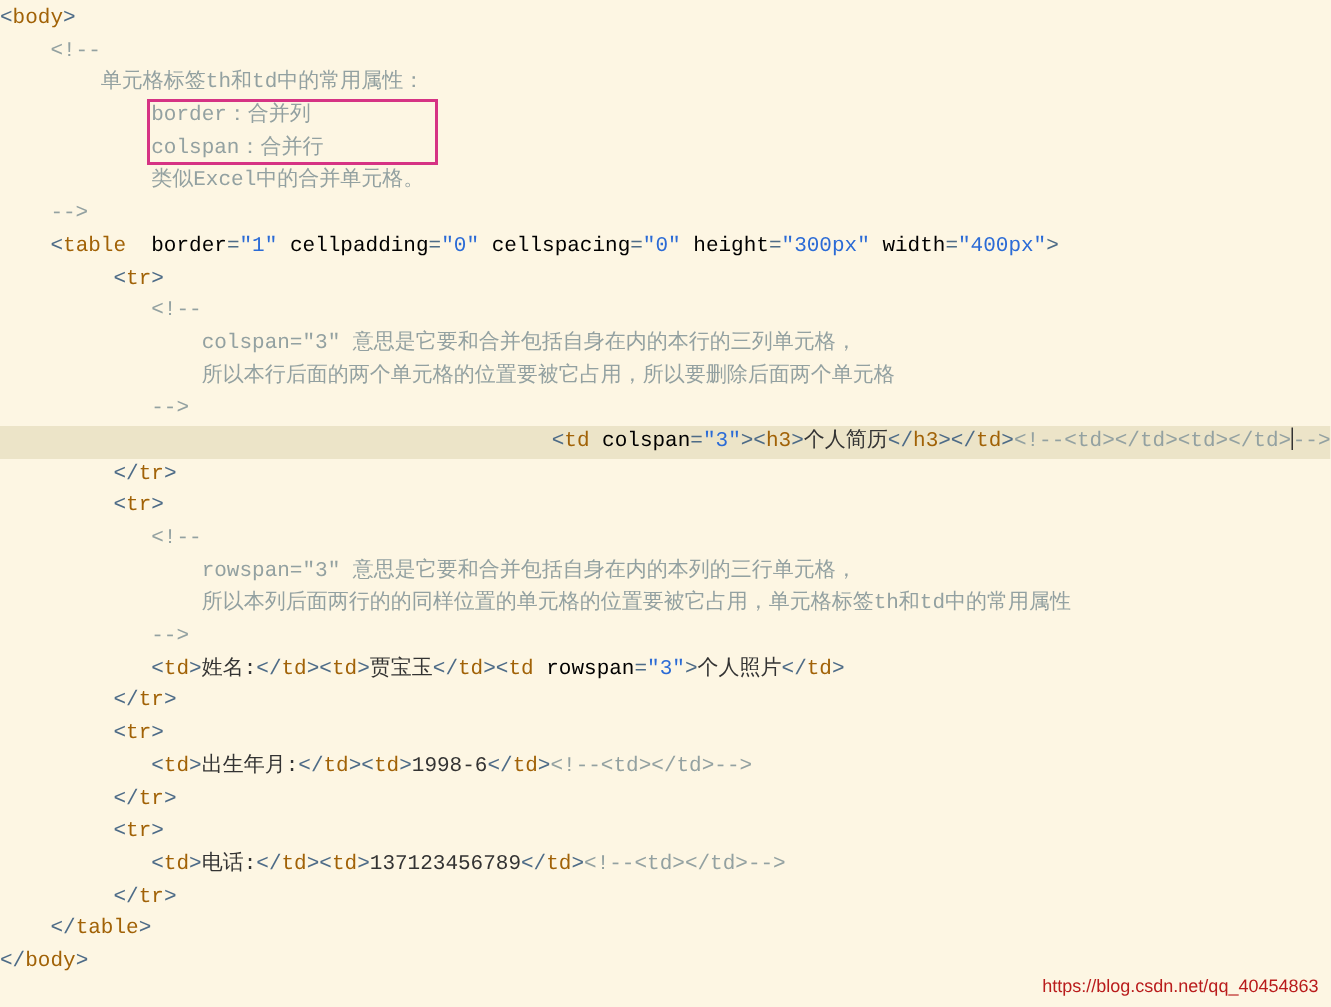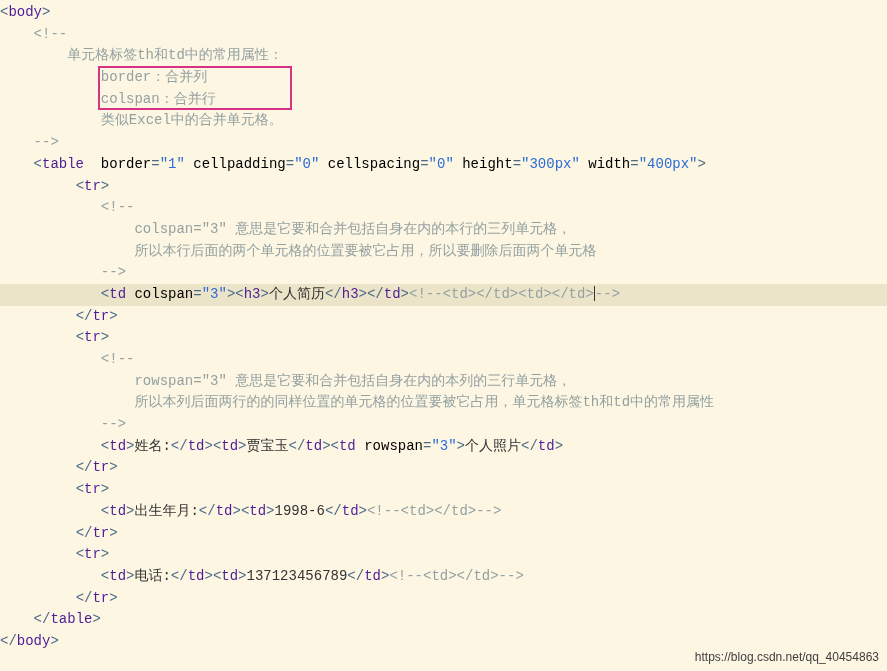--- a/index.html
+++ b/index.html
@@ -12,30 +12,31 @@
     width: 887px;
     height: 671px;
     overflow: hidden;
     position: relative;
   }
   pre {
     font-family: inherit;
     white-space: pre;
     padding: 2px 0 0 0;
   }
-  .tag   { color: #4c1d95; }
+  .tag   { color: #a16207; }
   .attrn { color: #000000; }
   .attrv { color: #2b6bd6; }
   .punct { color: #4d6b87; }
   .cmt   { color: #93a1a1; }
   .txt   { color: #333; }
   .hl {
     display: inline-block;
     width: 100%;
     background: #ece4c8;
+    text-align: right;
   }
   .cursor {
     display: inline-block;
     width: 1px;
     height: 15px;
     background: #333;
     vertical-align: middle;
     position: relative;
     top: -1px;
   }
@@ -45,21 +46,21 @@
     top: 66px;
     left: 98px;
     width: 194px;
     height: 44px;
     pointer-events: none;
   }
   .watermark {
     position: absolute;
     bottom: 4px;
     right: 8px;
-    color: #404040;
+    color: #b91c1c;
     font-size: 12px;
     font-family: Arial, sans-serif;
   }
 </style>
 </head>
 <body>
 
 <pre><span class="punct">&lt;</span><span class="tag">body</span><span class="punct">&gt;</span>
 <span>    </span><span class="cmt">&lt;!--</span>
 <span>        </span><span class="cmt">单元格标签th和td中的常用属性：</span>

